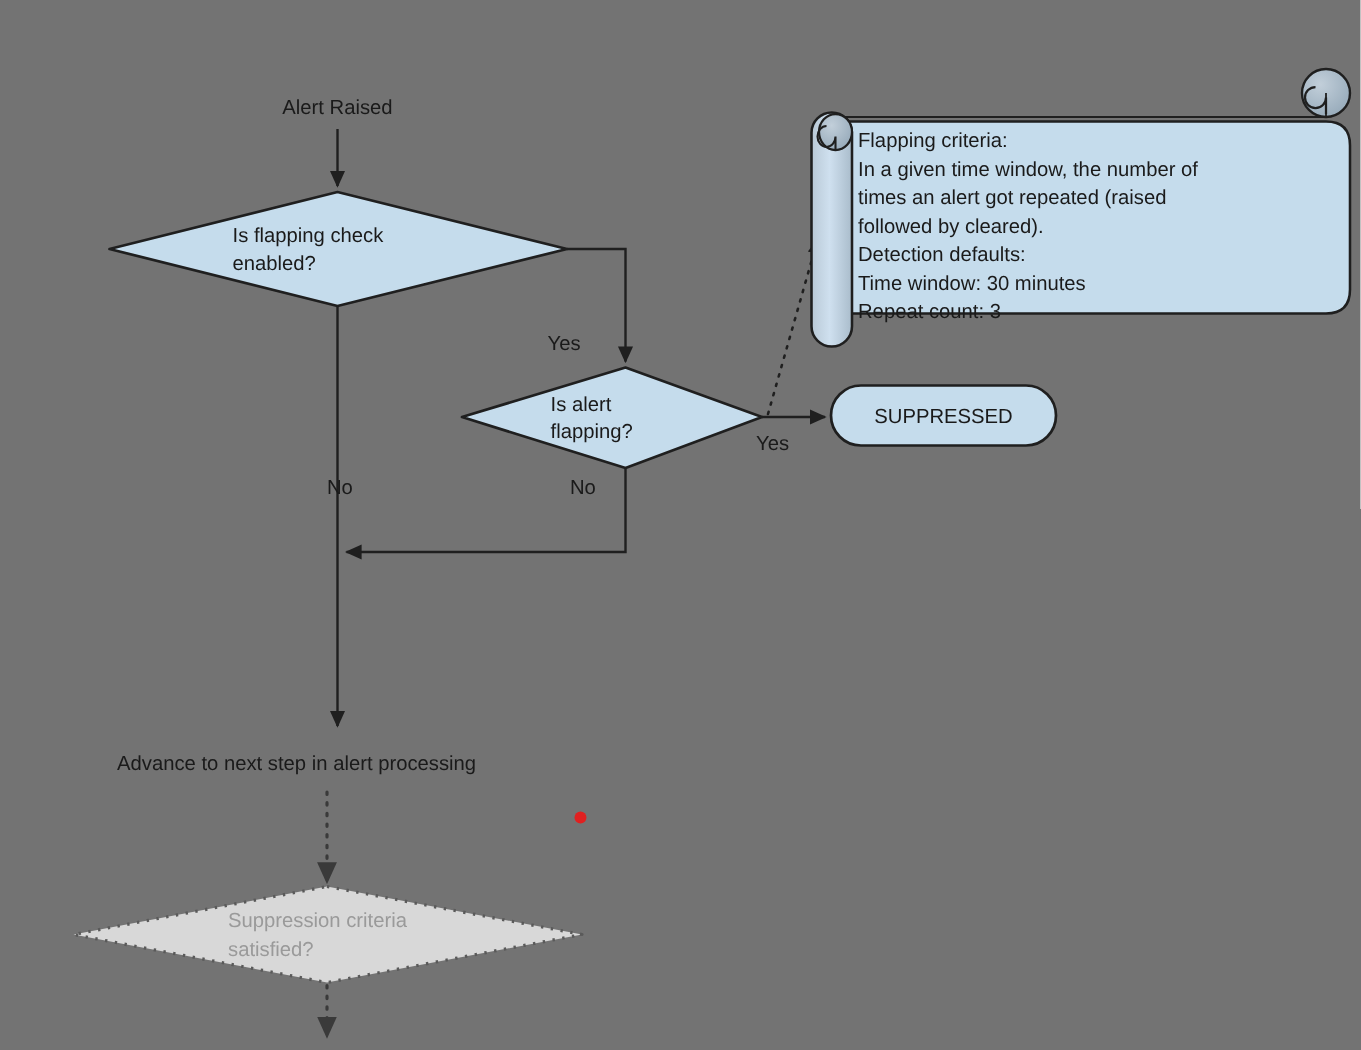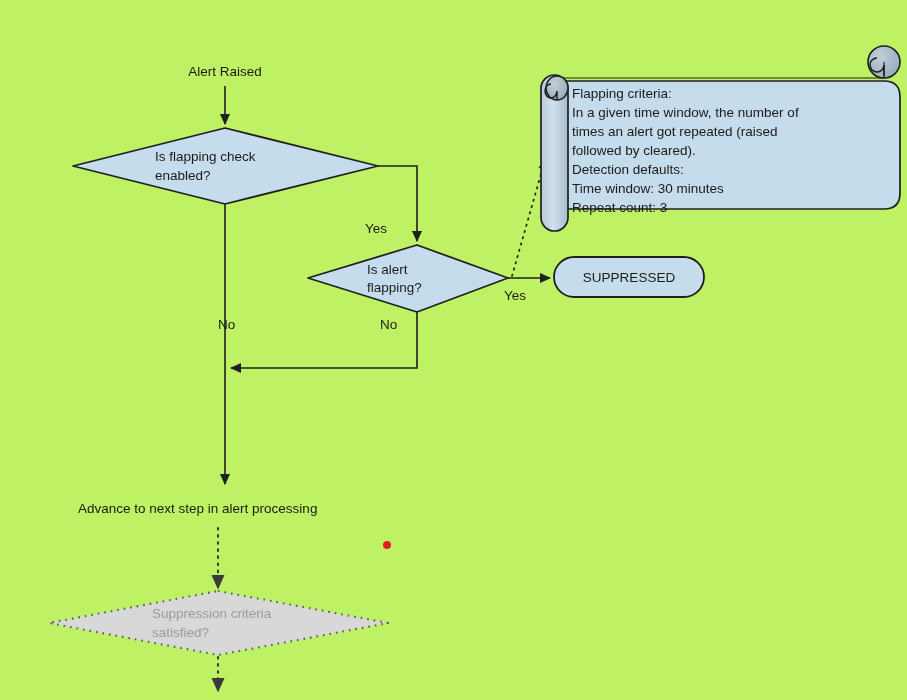--- a/index.html
+++ b/index.html
@@ -8,21 +8,21 @@
     padding: 0;
     background: #ffffff;
   }
   body {
     font-family: "Liberation Sans", sans-serif;
   }
   #canvas {
     position: relative;
     width: 907px;
     height: 700px;
-    background: #bef264;
+    background: #737373;
     overflow: hidden;
   }
   #diagram-svg {
     position: absolute;
     left: 0;
     top: 0;
     width: 907px;
     height: 700px;
   }
   .node-text {

